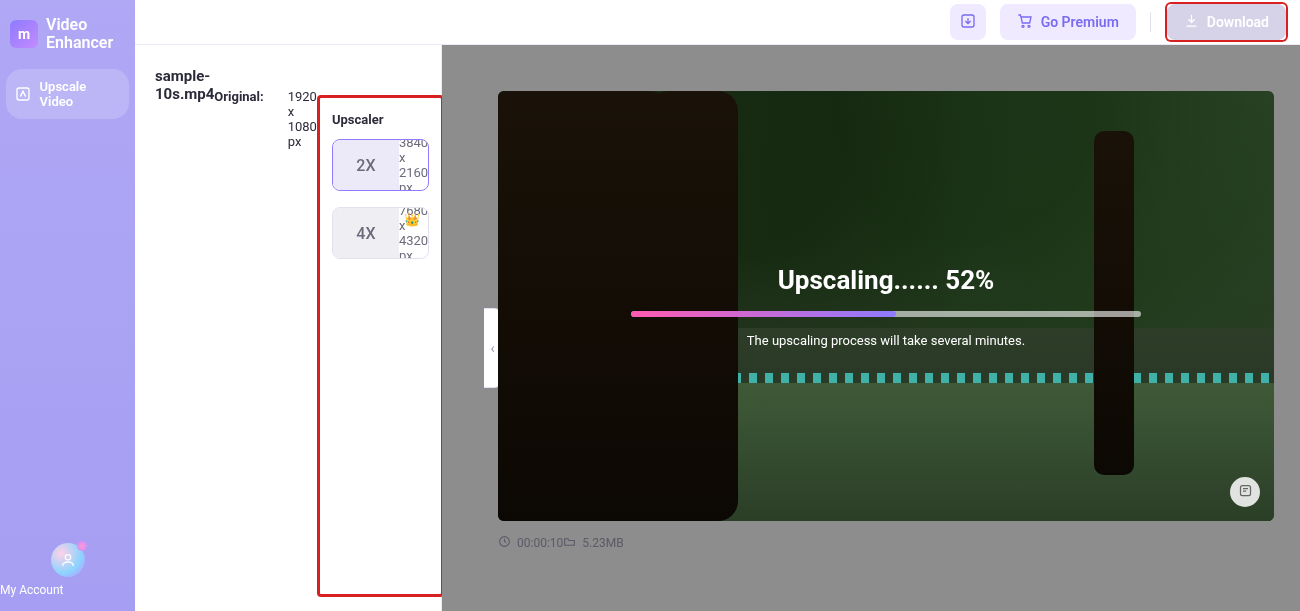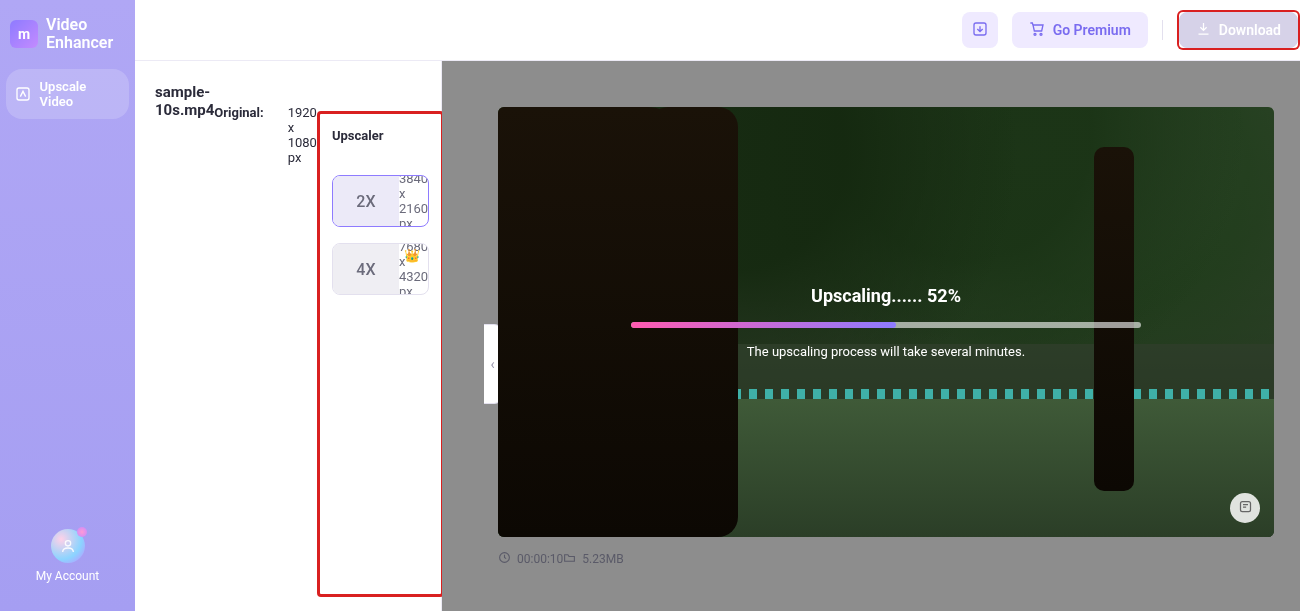--- a/index.html
+++ b/index.html
@@ -13,47 +13,47 @@
     background: linear-gradient(180deg, #b0a7f5 0%, #a59ef2 100%);
     display: flex; flex-direction: column;
     padding: 12px 6px;
     position: relative;
   }
   .logo-row { display: flex; align-items: center; gap: 8px; color: #fff; padding: 4px 4px 18px 4px; }
   .logo-box { width: 28px; height: 28px; border-radius: 6px; background: linear-gradient(135deg,#8e7bff,#c38bff); display:flex; align-items:center; justify-content:center; color:#fff; font-weight:700; font-size:14px;}
   .logo-text { font-size: 16px; font-weight: 600; line-height: 1.1; }
   .nav-item { display:flex; align-items:center; gap:8px; color:#fff; font-size:13px; font-weight:600; background: rgba(255,255,255,.18); border-radius:16px; padding:10px 8px; cursor:pointer;}
   .nav-icon { width:18px; height:18px; display:inline-flex; align-items:center; justify-content:center;}
-  .account { position:absolute; bottom:28px; left:0; right:0; text-align:center; color:#fff; font-size:12px;}
+  .account { position:absolute; bottom:14px; left:0; right:0; text-align:left; color:#fff; font-size:12px;}
   .avatar { width:34px; height:34px; border-radius:50%; margin:0 auto 6px; background: radial-gradient(circle at 30% 30%, #ffd1e8, #8bd4ff 60%, #c38bff); display:flex; align-items:center; justify-content:center; position:relative;}
   .avatar::after{content:""; position:absolute; top:-2px; right:-2px; width:10px; height:10px; background:radial-gradient(circle,#ff9ad6,#c38bff); border-radius:50%;}
   .avatar svg{opacity:.9;}
 
   
   .main { flex:1; display:flex; flex-direction:column; }
 
   
-  .header { height:61px; border-bottom:1px solid #eceaf5; display:flex; align-items:center; justify-content:flex-end; padding:0 0; gap:14px;}
+  .header { height:45px; border-bottom:1px solid #eceaf5; display:flex; align-items:center; justify-content:flex-end; padding:0 12px; gap:14px;}
   .btn { height:36px; border-radius:8px; display:inline-flex; align-items:center; gap:8px; font-size:14px; font-weight:600; padding:0 16px; cursor:pointer; border:1px solid transparent;}
   .btn-icon-only { width:36px; padding:0; justify-content:center; background:#efeaff; color:#7a6cf0;}
   .btn-premium { background:#efeaff; color:#7a6cf0; }
   .divider-v { width:1px; height:20px; background:#e3e0ee;}
   .btn-outline { background:#fff; border:1px solid #e3e0ee; color:#6b6b7b;}
   .btn-download { background:#d6d2e8; color:#fff; border:1px solid #d6d2e8;}
   .hl-red { box-shadow: 0 0 0 2px #d92020 inset; border-radius:6px; padding:2px;}
   .hl-red-inner { display:inline-flex;}
 
   
   .body { flex:1; display:flex; min-height:0;}
   .panel { width:307px; border-right:1px solid #eceaf5; padding:22px 20px 14px 20px; display:flex; flex-direction:row; position:relative;}
   .filename { font-size:15px; font-weight:700; color:#2b2b3a;}
   .orig-row { margin-top:22px; font-size:13px; color:#2b2b3a; display:flex; gap:24px;}
   .orig-row .lbl{font-weight:700;}
   .upscaler-box { margin-top:28px; border:3px solid #d92020; border-radius:4px; padding:14px 12px 22px 12px;}
-  .upscaler-title { font-size:13px; font-weight:700; color:#2b2b3a; margin-bottom:32px;}
+  .upscaler-title { font-size:13px; font-weight:700; color:#2b2b3a; margin-bottom:12px;}
   .opt { display:flex; align-items:stretch; border:1px solid #e3e0ee; border-radius:8px; height:52px; margin-bottom:16px; cursor:pointer; position:relative; overflow:hidden;}
   .opt.selected { border:1.5px solid #8e7bff;}
   .opt .mult { width:66px; background:#efeef3; display:flex; align-items:center; justify-content:center; font-size:16px; color:#6b6b7b; font-weight:500;}
   .opt.selected .mult{ background:#eceaf8;}
   .opt .res { flex:1; display:flex; align-items:center; justify-content:center; font-size:13px; color:#6b6b7b;}
   .crown { position:absolute; top:4px; right:8px; font-size:13px;}
   .upscale-btn { margin-top:auto; height:48px; border-radius:8px; background:#e7e5ee; color:#bdbad0; font-size:15px; font-weight:600; display:flex; align-items:center; justify-content:center; cursor:not-allowed;}
 
   
   .preview-wrap { flex:1; background:#8d8d8d; position:relative; padding:46px 26px 18px 56px;}
@@ -67,21 +67,21 @@
   .tree.t1{ left:0; top:0; width:190px; height:100%; border-radius:0 40px 20px 0;}
   .tree.t2{ left:150px; top:0; width:90px; height:100%; border-radius:20px;}
   .tree.t3{ right:140px; top:40px; width:40px; height:80%; border-radius:10px;}
   .foliage { position:absolute; top:0; left:0; right:0; height:55%; background:
      radial-gradient(circle at 30% 20%, rgba(20,40,15,.9) 20%, transparent 50%),
      radial-gradient(circle at 60% 10%, rgba(25,50,20,.85) 25%, transparent 55%),
      radial-gradient(circle at 80% 25%, rgba(30,60,25,.8) 20%, transparent 50%);}
   .grass { position:absolute; bottom:0; left:0; right:0; height:32%; background:linear-gradient(180deg,#3f5a38,#2b3e27);}
   .fence { position:absolute; bottom:32%; left:20%; right:0; height:10px; background:repeating-linear-gradient(90deg,#3fb1a8 0 8px, transparent 8px 16px);}
   .overlay-center { position:absolute; inset:0; display:flex; flex-direction:column; align-items:center; justify-content:center; gap:16px;}
-  .up-title { color:#fff; font-size:18px; font-weight:700;}
+  .up-title { color:#fff; font-size:26px; font-weight:700;}
   .prog-track { width:510px; height:6px; background:rgba(255,255,255,.6); border-radius:3px; overflow:hidden;}
   .prog-fill { height:100%; width:52%; background:linear-gradient(90deg,#ff5bb0,#8e7bff); border-radius:3px;}
   .up-sub { color:#fff; font-size:13px;}
   .note-badge { position:absolute; right:14px; bottom:14px; width:30px; height:30px; border-radius:50%; background:rgba(255,255,255,.85); display:flex; align-items:center; justify-content:center; color:#666;}
   .meta-row { display:flex; align-items:center; color:#5a5a68; font-size:12px; margin-top:14px;}
   .meta-item { display:flex; align-items:center; gap:6px;}
   .slide-tab { position:absolute; left:42px; top:263px; width:18px; height:80px; background:#fff; border:1px solid #e3e0ee; border-left:none; border-radius:0 8px 8px 0; display:flex; align-items:center; justify-content:center; color:#9a97ad; font-size:14px;}
 </style>
 </head>
 <body>

